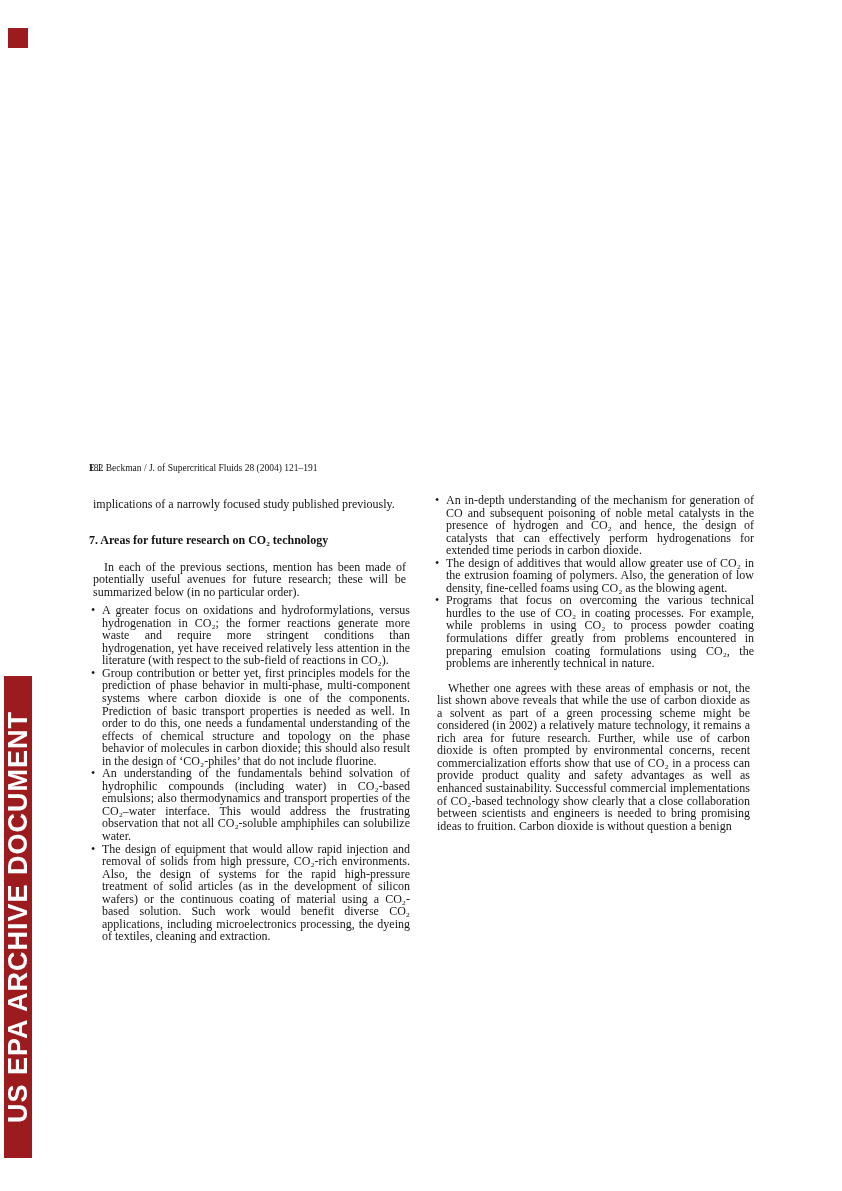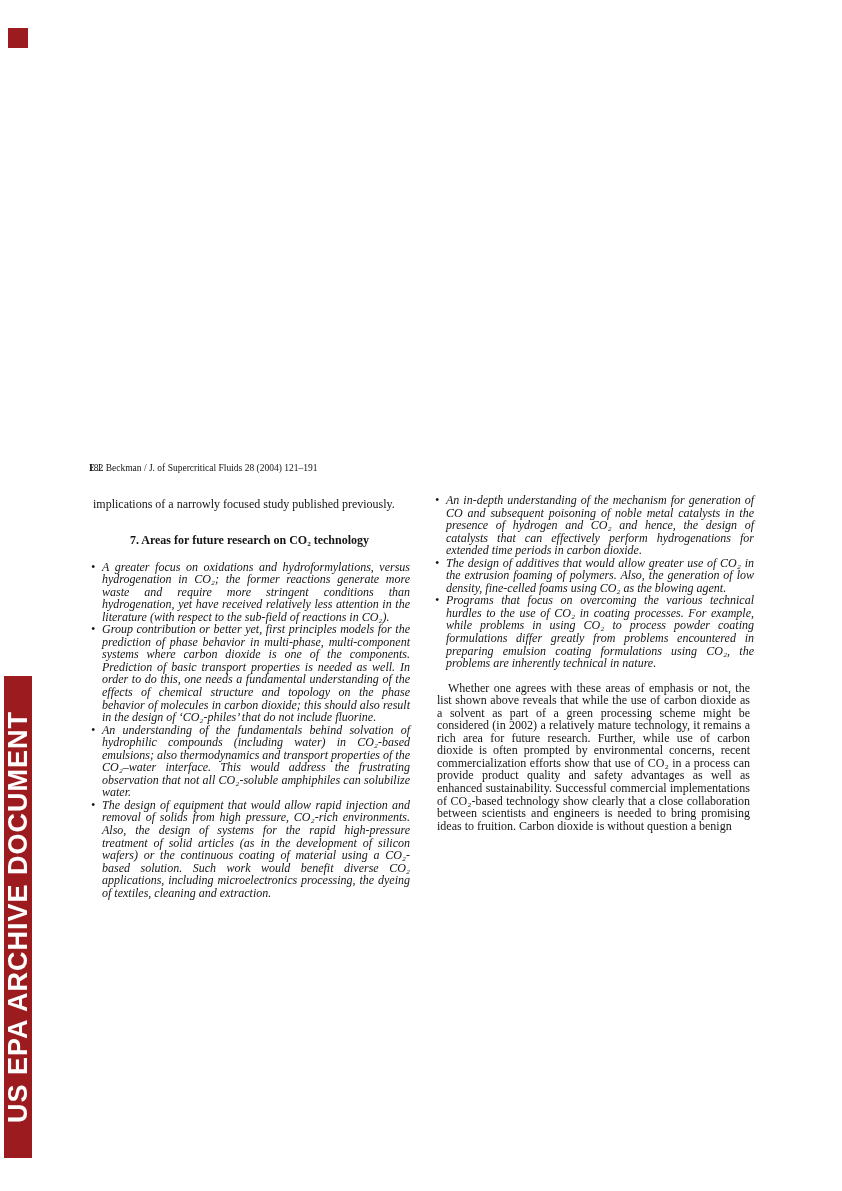--- a/index.html
+++ b/index.html
@@ -75,28 +75,27 @@
     line-height: 12.55px;
     text-align: justify;
     hyphens: auto;
   }
   .para { margin: 4px; }
   .para.indent { text-indent: 11px; }
   .section-heading {
     font-size: 12px;
     font-weight: bold;
     margin: 23px 0 14px 0;
-    text-align: center;
+    text-align: left;
     line-height: 13px;
   }
   .bullets {
     list-style: none;
     margin: 6px 0 0 0;
     padding: 0;
-    font-style: italic;
   }
   .bullets li {
     position: relative;
     padding-left: 13px;
   }
   .bullets li::before {
     content: "\2022";
     position: absolute;
     left: 2px;
   }
@@ -120,20 +119,21 @@
       <span class="running-title">E.J. Beckman / J. of Supercritical Fluids 28 (2004) 121–191</span>
     </div>
 
     <div class="columns">
 
       <div class="column">
         <p class="para">implications of a narrowly focused study published previously.</p>
 
         <h2 class="section-heading">7. Areas for future research on CO₂ technology</h2>
 
+        <p class="para indent">In each of the previous sections, mention has been made of potentially useful avenues for future research; these will be summarized below (in no particular order).</p>
 
         <ul class="bullets">
           <li>A greater focus on oxidations and hydroformylations, versus hydrogenation in CO₂; the former reactions generate more waste and require more stringent conditions than hydrogenation, yet have received relatively less attention in the literature (with respect to the sub-field of reactions in CO₂).</li>
           <li>Group contribution or better yet, first principles models for the prediction of phase behavior in multi-phase, multi-component systems where carbon dioxide is one of the components. Prediction of basic transport properties is needed as well. In order to do this, one needs a fundamental understanding of the effects of chemical structure and topology on the phase behavior of molecules in carbon dioxide; this should also result in the design of ‘CO₂-philes’ that do not include fluorine.</li>
           <li>An understanding of the fundamentals behind solvation of hydrophilic compounds (including water) in CO₂-based emulsions; also thermodynamics and transport properties of the CO₂–water interface. This would address the frustrating observation that not all CO₂-soluble amphiphiles can solubilize water.</li>
           <li>The design of equipment that would allow rapid injection and removal of solids from high pressure, CO₂-rich environments. Also, the design of systems for the rapid high-pressure treatment of solid articles (as in the development of silicon wafers) or the continuous coating of material using a CO₂-based solution. Such work would benefit diverse CO₂ applications, including microelectronics processing, the dyeing of textiles, cleaning and extraction.</li>
         </ul>
       </div>
 
       <div class="column">

